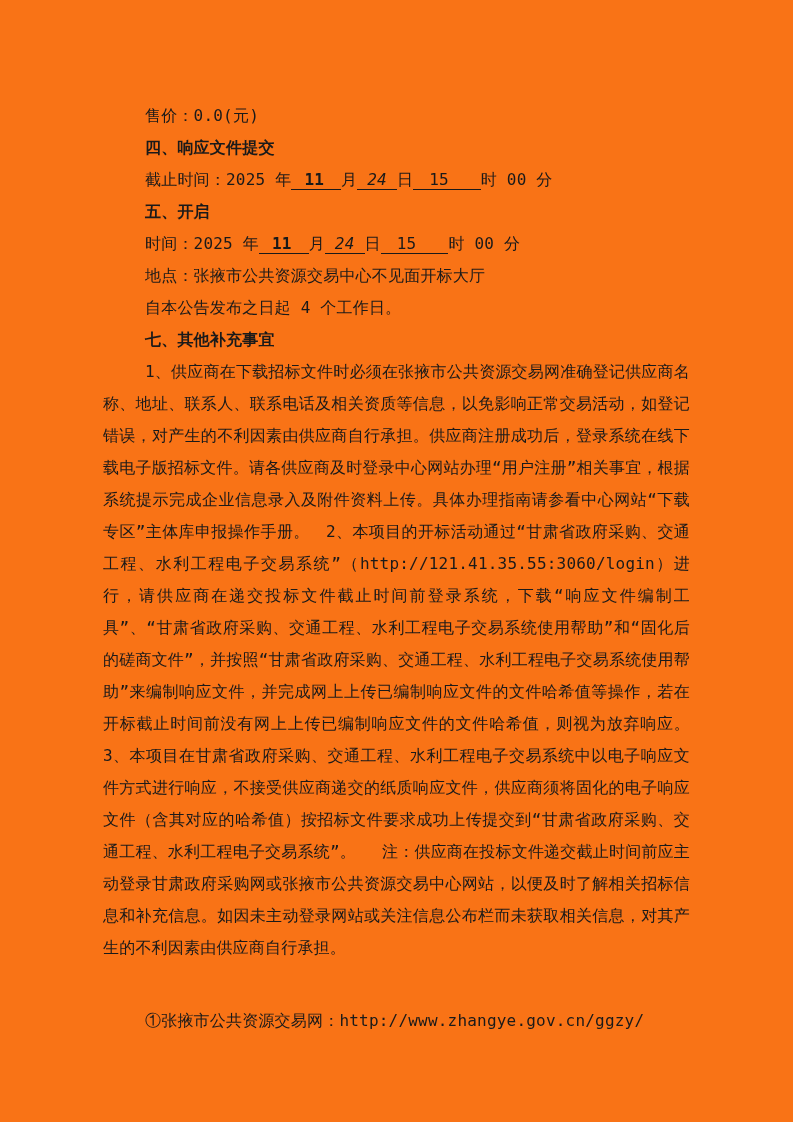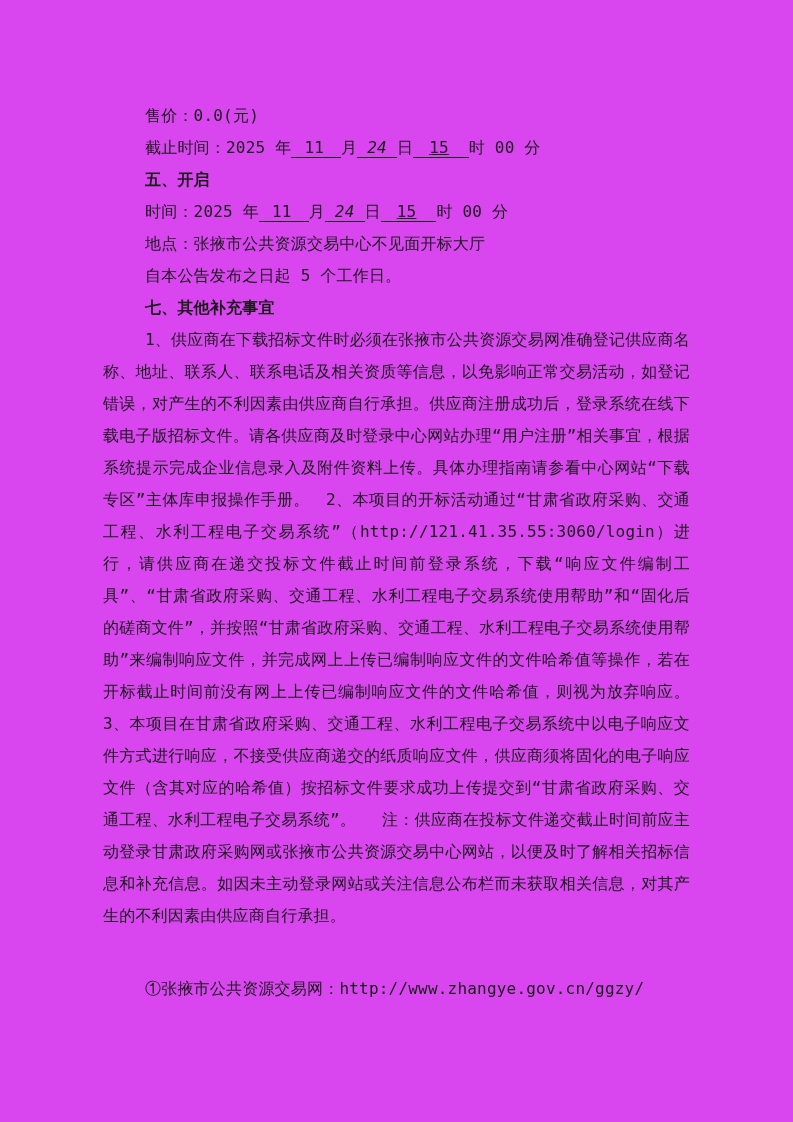--- a/index.html
+++ b/index.html
@@ -4,21 +4,21 @@
 <style>
   html, body {
     margin: 0;
     padding: 0;
     background: #ffffff;
   }
   .page {
     position: relative;
     width: 793px;
     height: 1122px;
-    background: #d946ef;
+    background: #f97316;
     box-sizing: border-box;
     padding: 100px 103px 0 103px;
     overflow: hidden;
     color: #1a1a1a;
     
     font-family: "DejaVu Sans Mono", "Liberation Serif", "DejaVu Serif", serif;
     font-size: 16px;
     line-height: 32px;
   }
   .page p {
@@ -33,43 +33,44 @@
   .page p.footnote {
     text-align: left;
     margin-top: 41px;
   }
   .blank {
     display: inline-block;
     text-indent: 0;
     border-bottom: 1px solid #1a1a1a;
     line-height: 19px;
   }
-  .blank-m { padding: 0 17px 0 13px; }
+  .blank-m { padding: 0 17px 0 13px; font-weight: bold; }
   .blank-d { padding: 0 10px 0 10px; font-style: italic; }
-  .blank-h { padding: 0 20px 0 16px; text-decoration: underline; }
+  .blank-h { padding: 0 32px 0 16px; }
 </style>
 </head>
 <body>
 
 <div class="page">
 
   <p>售价：0.0(元)</p>
 
+  <p class="heading">四、响应文件提交</p>
 
   <p><span>截止时间：2025 年</span><span class="blank blank-m">11</span><span>月</span><span class="blank blank-d">24</span><span>日</span><span class="blank blank-h">15</span><span>时 00 分</span></p>
 
 
   <p class="heading">五、开启</p>
 
   <p><span>时间：2025 年</span><span class="blank blank-m">11</span><span>月</span><span class="blank blank-d">24</span><span>日</span><span class="blank blank-h">15</span><span>时 00 分</span></p>
 
   <p>地点：张掖市公共资源交易中心不见面开标大厅</p>
 
 
-  <p>自本公告发布之日起 5 个工作日。</p>
+  <p>自本公告发布之日起 4 个工作日。</p>
 
   <p class="heading">七、其他补充事宜</p>
 
   <p>1、供应商在下载招标文件时必须在张掖市公共资源交易网准确登记供应商名称、地址、联系人、联系电话及相关资质等信息，以免影响正常交易活动，如登记错误，对产生的不利因素由供应商自行承担。供应商注册成功后，登录系统在线下载电子版招标文件。请各供应商及时登录中心网站办理“用户注册”相关事宜，根据系统提示完成企业信息录入及附件资料上传。具体办理指南请参看中心网站“下载专区”主体库申报操作手册。　2、本项目的开标活动通过“甘肃省政府采购、交通工程、水利工程电子交易系统”（http://121.41.35.55:3060/login）进行，请供应商在递交投标文件截止时间前登录系统，下载“响应文件编制工具”、“甘肃省政府采购、交通工程、水利工程电子交易系统使用帮助”和“固化后的磋商文件”，并按照“甘肃省政府采购、交通工程、水利工程电子交易系统使用帮助”来编制响应文件，并完成网上上传已编制响应文件的文件哈希值等操作，若在开标截止时间前没有网上上传已编制响应文件的文件哈希值，则视为放弃响应。　3、本项目在甘肃省政府采购、交通工程、水利工程电子交易系统中以电子响应文件方式进行响应，不接受供应商递交的纸质响应文件，供应商须将固化的电子响应文件（含其对应的哈希值）按招标文件要求成功上传提交到“甘肃省政府采购、交通工程、水利工程电子交易系统”。　 注：供应商在投标文件递交截止时间前应主动登录甘肃政府采购网或张掖市公共资源交易中心网站，以便及时了解相关招标信息和补充信息。如因未主动登录网站或关注信息公布栏而未获取相关信息，对其产生的不利因素由供应商自行承担。</p>
 
   <p class="footnote">①张掖市公共资源交易网：http://www.zhangye.gov.cn/ggzy/</p>
 
 </div>
 
 </body></html>

